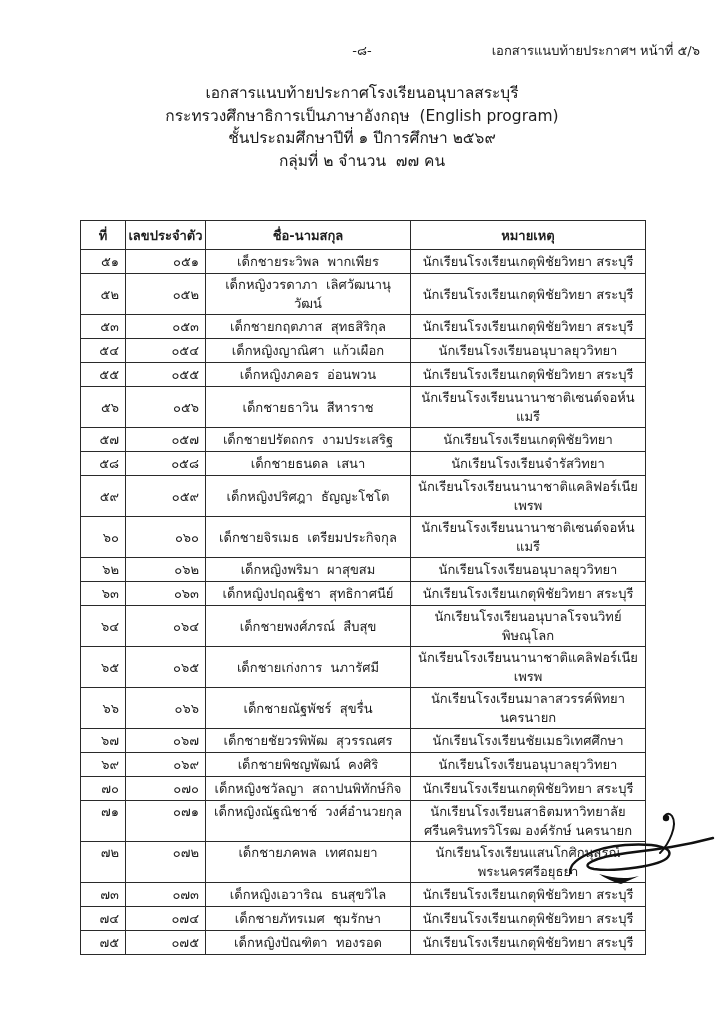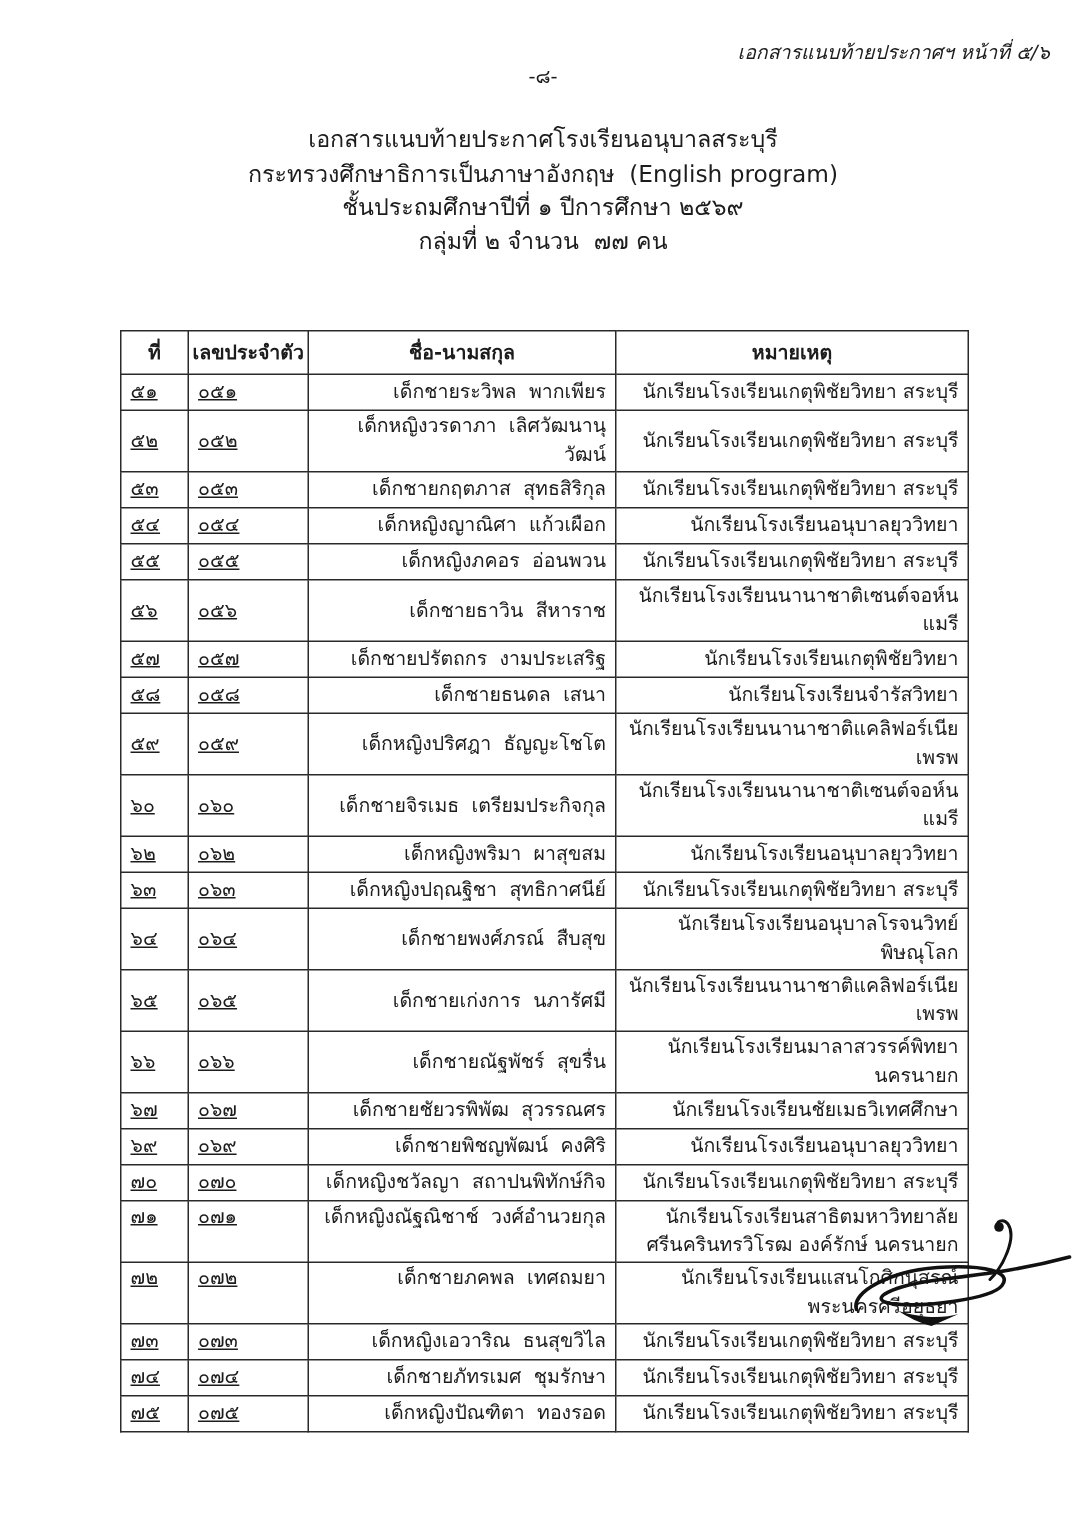--- a/index.html
+++ b/index.html
@@ -6,21 +6,21 @@
   .page {
     position:relative; width:724px; height:1024px; margin:0 auto;
     background:#ffffff; overflow:hidden;
     font-family:"DejaVu Sans", sans-serif; color:#1c1c1c;
   }
   .pagenum {
     position:absolute; top:40px; left:50%; transform:translateX(-50%);
     font-size:13px; white-space:pre;
   }
   .docref {
-    position:absolute; top:24px; right:24px; font-size:13px; white-space:pre;font-style:italic;
+    position:absolute; top:40px; right:24px; font-size:13px; white-space:pre;
   }
   .titleblock {
     position:absolute; top:82px; left:20px; right:20px;
     text-align:center; font-weight:normal; font-size:15.5px; line-height:22.5px;
   }
   .titleblock div { white-space:pre-wrap; }
   table.students {
     position:absolute; top:220px; left:80px; width:565px;
     border-collapse:collapse; table-layout:fixed;
     font-size:13px;
@@ -30,22 +30,22 @@
   table.students col.c-name { width:205px; }
   table.students col.c-remark { width:235px; }
   table.students th, table.students td {
     border:1px solid #2a2a2a; padding:1px 6px; line-height:19px;
     overflow:hidden;
   }
   table.students th {
     font-weight:bold; text-align:center; height:24px; padding:2px 2px;
   }
   table.students td { height:21px; vertical-align:middle; }
-  td.center { text-align:left; padding:1px 2px;text-decoration:underline; }
-  td.text { text-align:right; white-space:pre-wrap; }
+  td.center { text-align:right; padding:1px 2px; }
+  td.text { text-align:center; white-space:pre-wrap; }
   tr.tall td { vertical-align:top; }
   .sig {
     position:absolute; left:565px; top:795px; width:155px; height:105px;
   }
 </style>
 </head>
 <body>
 
 <div class="page">
 

